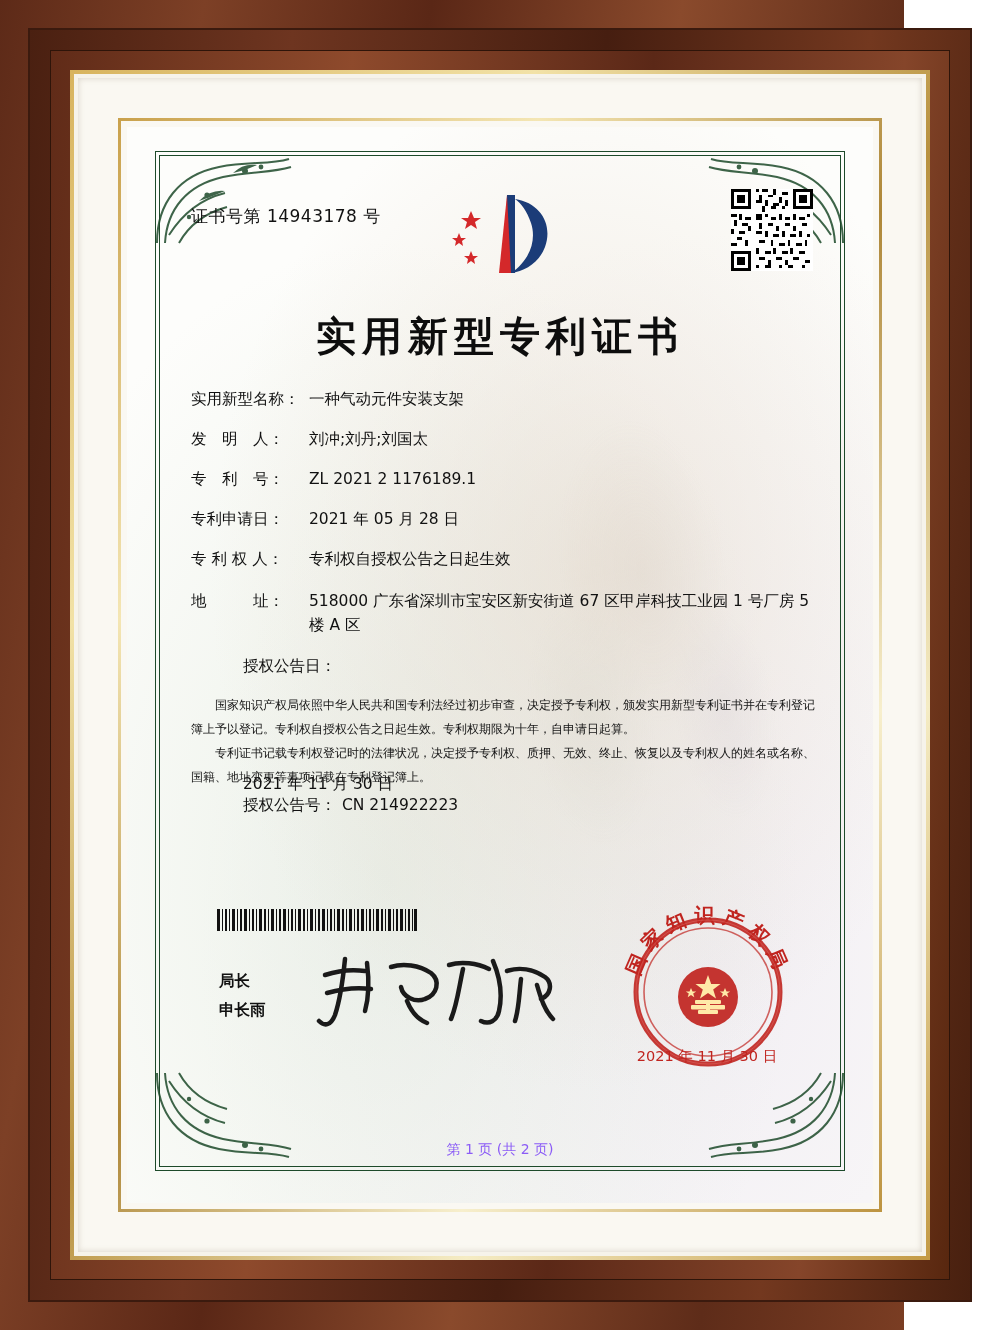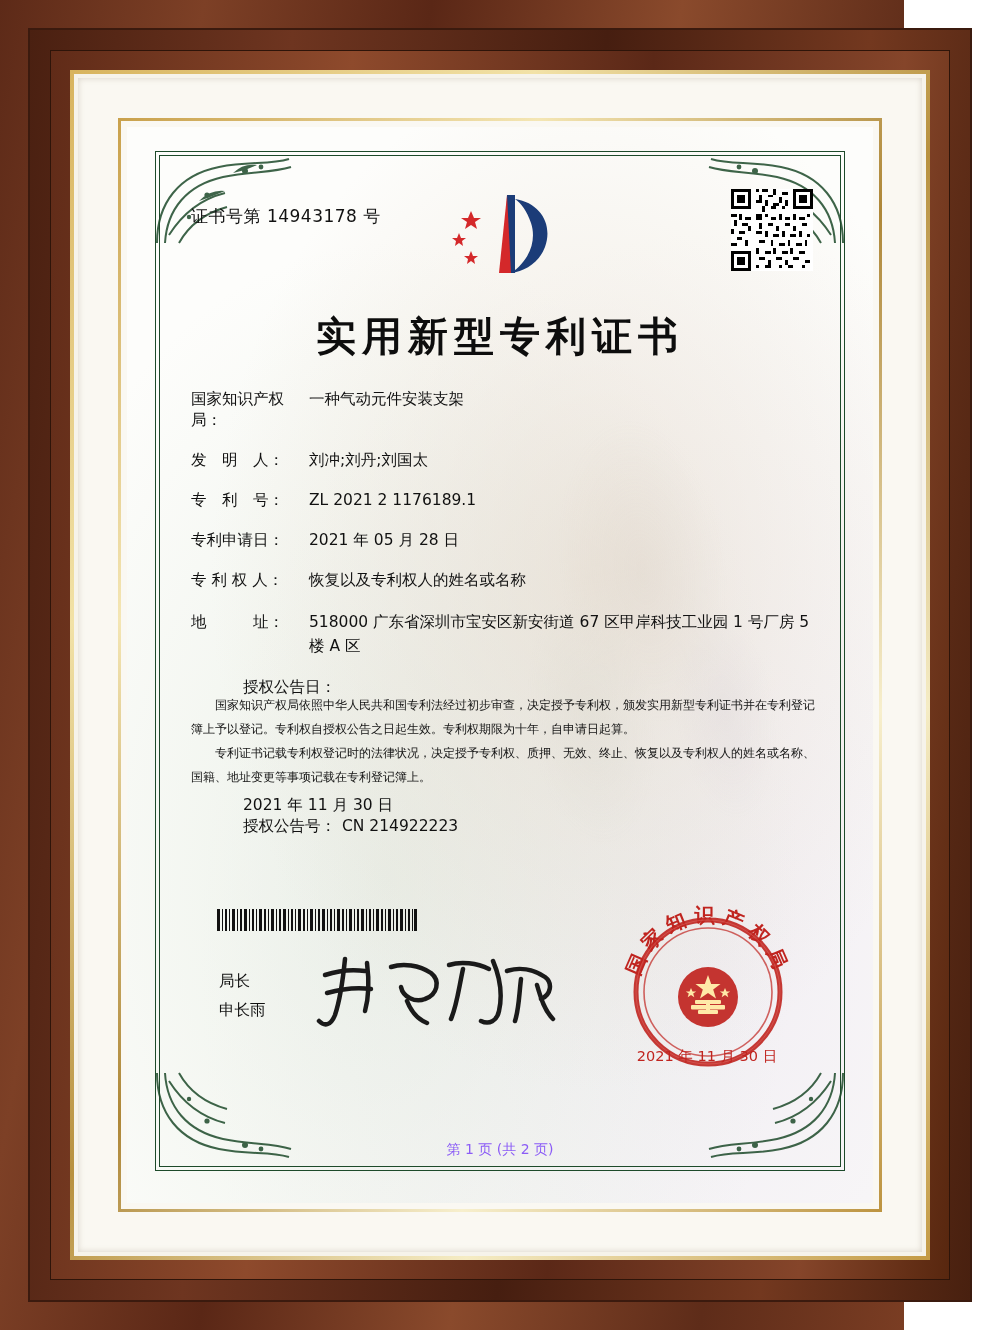--- a/index.html
+++ b/index.html
@@ -112,21 +112,21 @@
     font-family:"DejaVu Sans","Liberation Sans",sans-serif;
     font-size:12px;line-height:2.0;color:#141414;text-align:justify;
   }
   .para p{margin:0;text-indent:2em;}
   .barcode{
     position:absolute;left:90px;top:782px;width:200px;height:22px;
   }
   .sig-block{
     position:absolute;left:92px;top:840px;
     font-family:"DejaVu Sans","Liberation Sans",sans-serif;
-    font-size:15.5px;line-height:1.9;color:#111;
+    font-size:15.5px;line-height:1.9;color:#111;font-weight:bold;
   }
   .handwriting{
     position:absolute;left:180px;top:818px;width:260px;height:90px;
   }
   .seal{
     position:absolute;right:70px;top:770px;width:190px;height:190px;
   }
   .seal-date{
     position:absolute;right:76px;top:920px;width:180px;text-align:center;
     color:#c0241f;font-size:14.5px;
@@ -321,42 +321,42 @@
           <rect x="20" y="27" width="2" height="1"></rect>
             <rect x="25" y="27" width="1" height="1"></rect>
         </g>
       </svg>
 
       <div class="title">实用新型专利证书</div>
 
       <div class="fields">
 
         <div class="row">
-          <div class="lbl">国家知识产权局：</div>
+          <div class="lbl">实用新型名称：</div>
           <div class="val">一种气动元件安装支架</div>
         </div>
 
         <div class="row">
           <div class="lbl">发　明　人：</div>
           <div class="val">刘冲;刘丹;刘国太</div>
         </div>
 
         <div class="row">
           <div class="lbl">专　利　号：</div>
           <div class="val">ZL 2021 2 1176189.1</div>
         </div>
 
         <div class="row">
           <div class="lbl">专利申请日：</div>
           <div class="val">2021 年 05 月 28 日</div>
         </div>
 
         <div class="row">
           <div class="lbl">专 利 权 人：</div>
-          <div class="val">恢复以及专利权人的姓名或名称</div>
+          <div class="val">专利权自授权公告之日起生效</div>
         </div>
 
         <div class="row addr">
           <div class="lbl">地　　　址：</div>
           <div class="val">518000  广东省深圳市宝安区新安街道 67 区甲岸科技工业园 1 号厂房 5 楼 A 区</div>
         </div>
 
         <div class="row two">
           <div class="lbl">授权公告日：</div>
           <div>2021 年 11 月 30 日</div>

